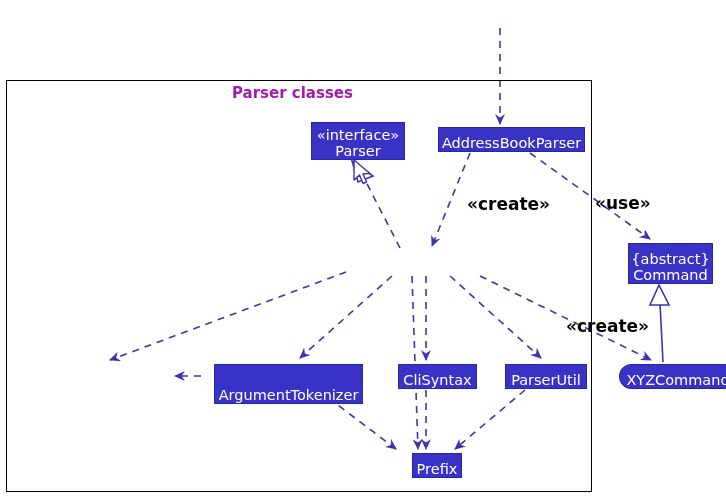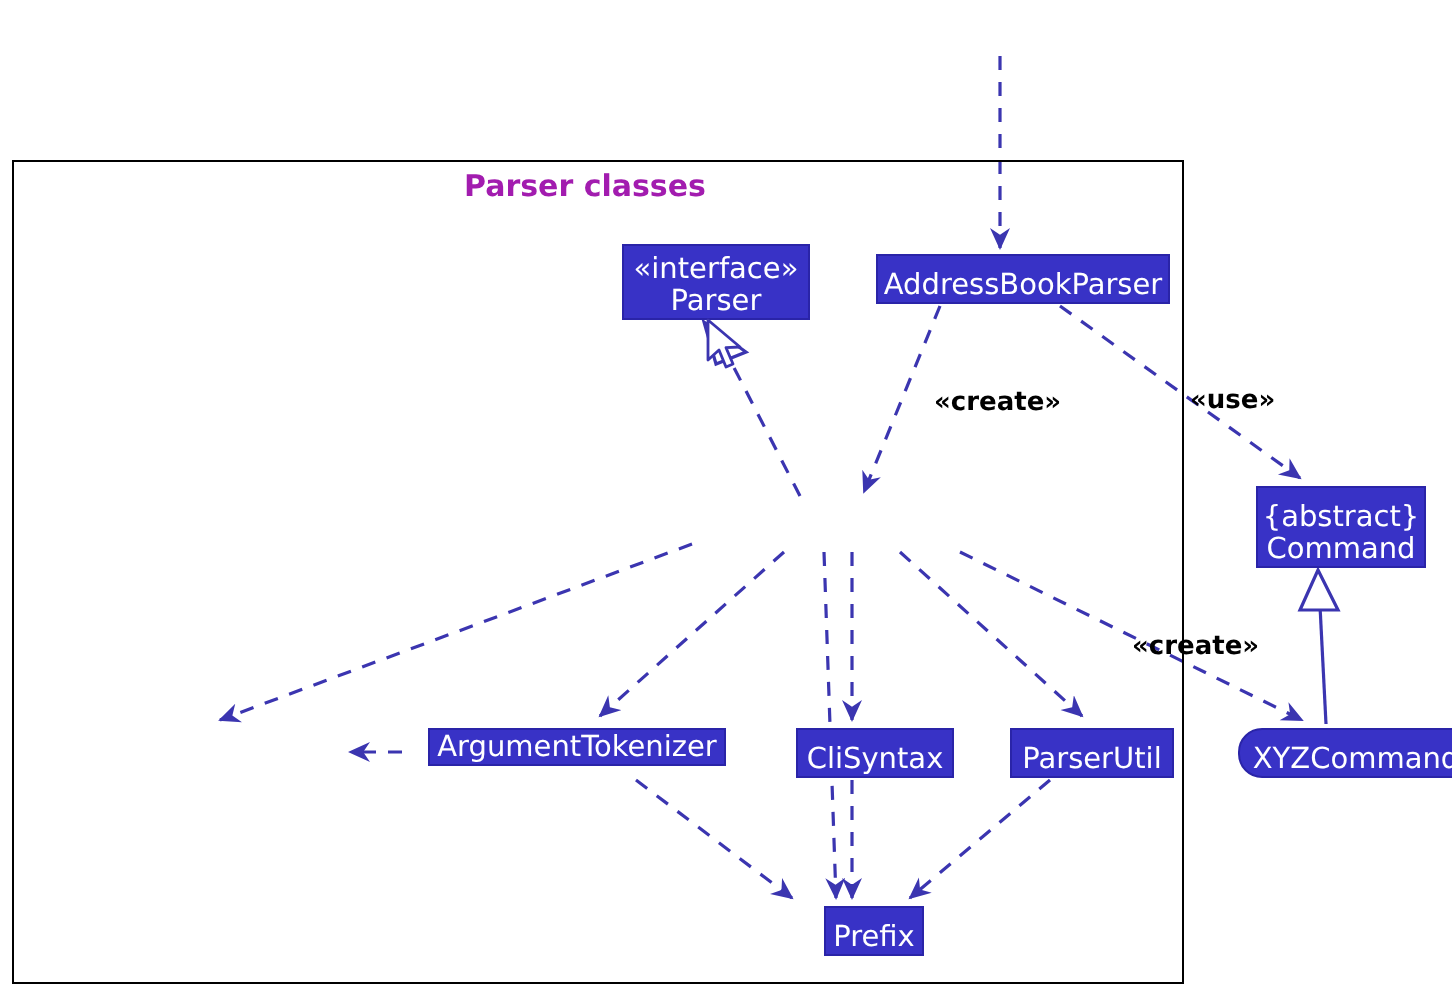--- a/index.html
+++ b/index.html
@@ -48,21 +48,21 @@
     flex-direction: column;
     align-items: center;
     justify-content: flex-end;
     white-space: nowrap;
     text-align: center;
     margin-left: 11px;
   }
   .node .l1, .node .l2 { display: block; }
   .edge-label {
     position: absolute;
-    font-size: 13px;
+    font-size: 17px;
     font-weight: bold;
     color: #000000;
     white-space: nowrap;
   }
   .cursor-icon {
     position: absolute;
     pointer-events: none;
   }
 </style>
 </head>
@@ -167,21 +167,21 @@
     <span class="l1">AddressBookParser</span>
   </div>
 
   <div class="node" style="left:617px; top:243px; width:85px; height:41px;">
     <span class="l1">{abstract}</span>
     <span class="l2">Command</span>
   </div>
 
 
 
-  <div class="node" style="left:203px; top:364px; width:149px; height:19px;">
+  <div class="node" style="left:203px; top:364px; width:149px; height:40px;">
     <span class="l1">ArgumentTokenizer</span>
   </div>
 
   <div class="node" style="left:387px; top:364px; width:79px; height:25px;">
     <span class="l1">CliSyntax</span>
   </div>
 
   <div class="node" style="left:494px; top:364px; width:82px; height:25px;">
     <span class="l1">ParserUtil</span>
   </div>

